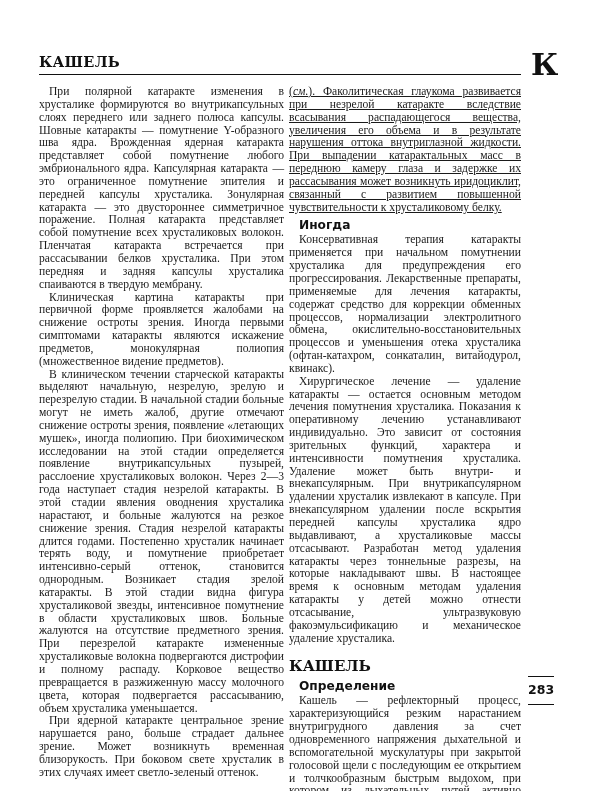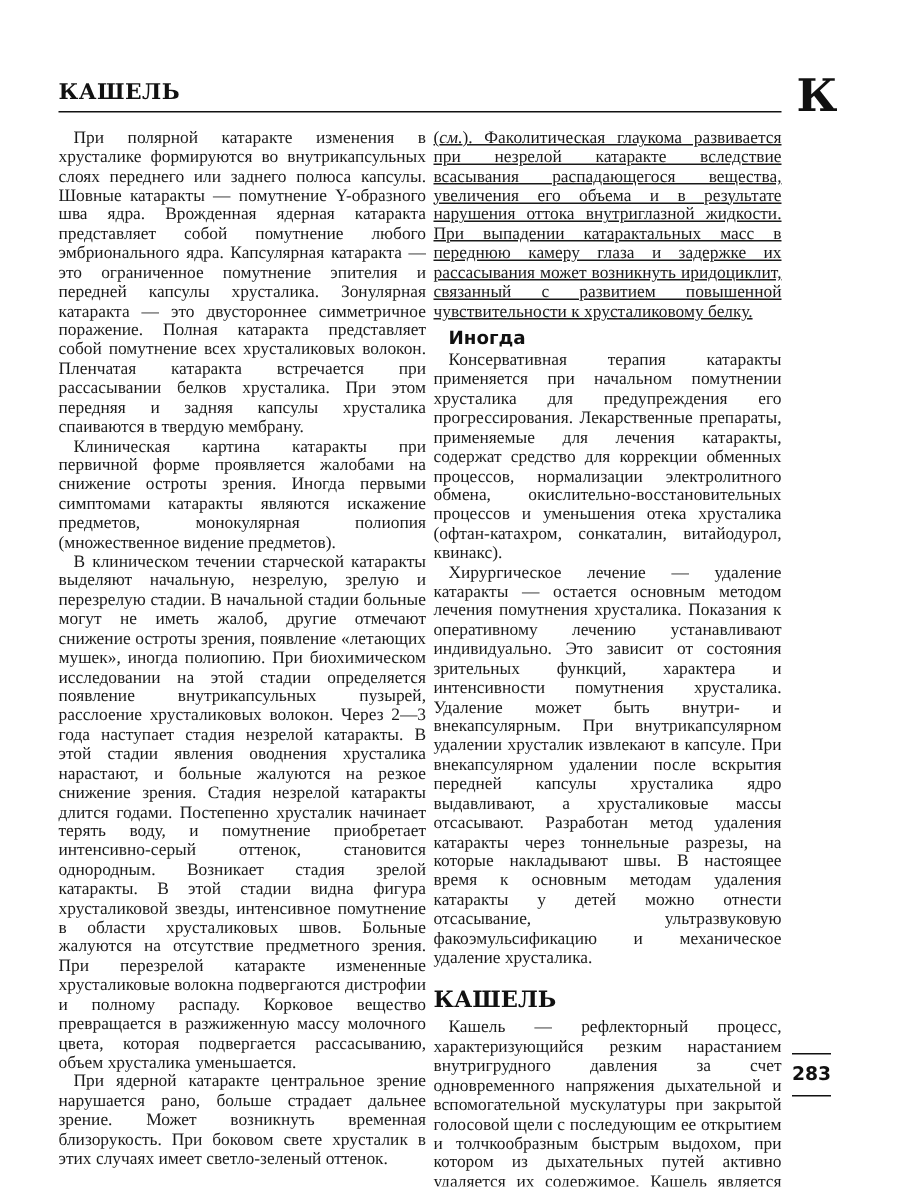--- a/index.html
+++ b/index.html
@@ -29,21 +29,21 @@
   .col em { font-style: italic; }
   .h2 {
     font-family: "DejaVu Sans", sans-serif; font-weight: bold; font-size: 12.2px;
     margin: 4px 0 2px 10px; line-height: 14px; color: #111;
   }
   .h1 {
     font-family: "DejaVu Serif", serif; font-weight: bold; font-size: 15px;
     margin: 12px 0 4px 0; line-height: 18px; color: #111;
   }
   .page-number-box {
-    position: absolute; left: 528px; top: 702px; width: 26px; height: 27px;
+    position: absolute; left: 528px; top: 676px; width: 26px; height: 27px;
     border-top: 1.5px solid #111; border-bottom: 1.5px solid #111;
     text-align: right;
   }
   .page-number {
     font-family: "DejaVu Sans", sans-serif; font-weight: bold; font-size: 12.5px;
     line-height: 26px; color: #111;
   }
 </style>
 </head>
 <body>
@@ -60,19 +60,20 @@
   <p>При ядерной катаракте центральное зрение нарушается рано, больше страдает дальнее зрение. Может возникнуть временная близорукость. При боковом свете хрусталик в этих случаях имеет светло-зеленый оттенок.</p>
 
 </div>
 
 <div class="col col-right">
   <p class="cont"><span>(</span><em>см.</em><span>). Факолитическая глаукома развивается при незрелой катаракте вследствие всасывания распадающегося вещества, увеличения его объема и в результате нарушения оттока внутриглазной жидкости. При выпадении катарактальных масс в переднюю камеру глаза и задержке их рассасывания может возникнуть иридоциклит, связанный с развитием повышенной чувствительности к хрусталиковому белку.</span></p>
   <div class="h2">Иногда</div>
   <p>Консервативная терапия катаракты применяется при начальном помутнении хрусталика для предупреждения его прогрессирования. Лекарственные препараты, применяемые для лечения катаракты, содержат средство для коррекции обменных процессов, нормализации электролитного обмена, окислительно-восстановительных процессов и уменьшения отека хрусталика (офтан-катахром, сонкаталин, витайодурол, квинакс).</p>
   <p>Хирургическое лечение — удаление катаракты — остается основным методом лечения помутнения хрусталика. Показания к оперативному лечению устанавливают индивидуально. Это зависит от состояния зрительных функций, характера и интенсивности помутнения хрусталика. Удаление может быть внутри- и внекапсулярным. При внутрикапсулярном удалении хрусталик извлекают в капсуле. При внекапсулярном удалении после вскрытия передней капсулы хрусталика ядро выдавливают, а хрусталиковые массы отсасывают. Разработан метод удаления катаракты через тоннельные разрезы, на которые накладывают швы. В настоящее время к основным методам удаления катаракты у детей можно отнести отсасывание, ультразвуковую факоэмульсификацию и механическое удаление хрусталика.</p>
   <div class="h1">КАШЕЛЬ</div>
+  <div class="h2">Определение</div>
   <p>Кашель — рефлекторный процесс, характеризующийся резким нарастанием внутригрудного давления за счет одновременного напряжения дыхательной и вспомогательной мускулатуры при закрытой голосовой щели с последующим ее открытием и толчкообразным быстрым выдохом, при котором из дыхательных путей активно удаляется их содержимое. Кашель является симптомом патологического процесса, чаще всего связанного с заболеваниями органов дыхания.</p>
 
 </div>
 
 <div class="page-number-box">
   <span class="page-number">283</span>
 </div>
 
 </body></html>

